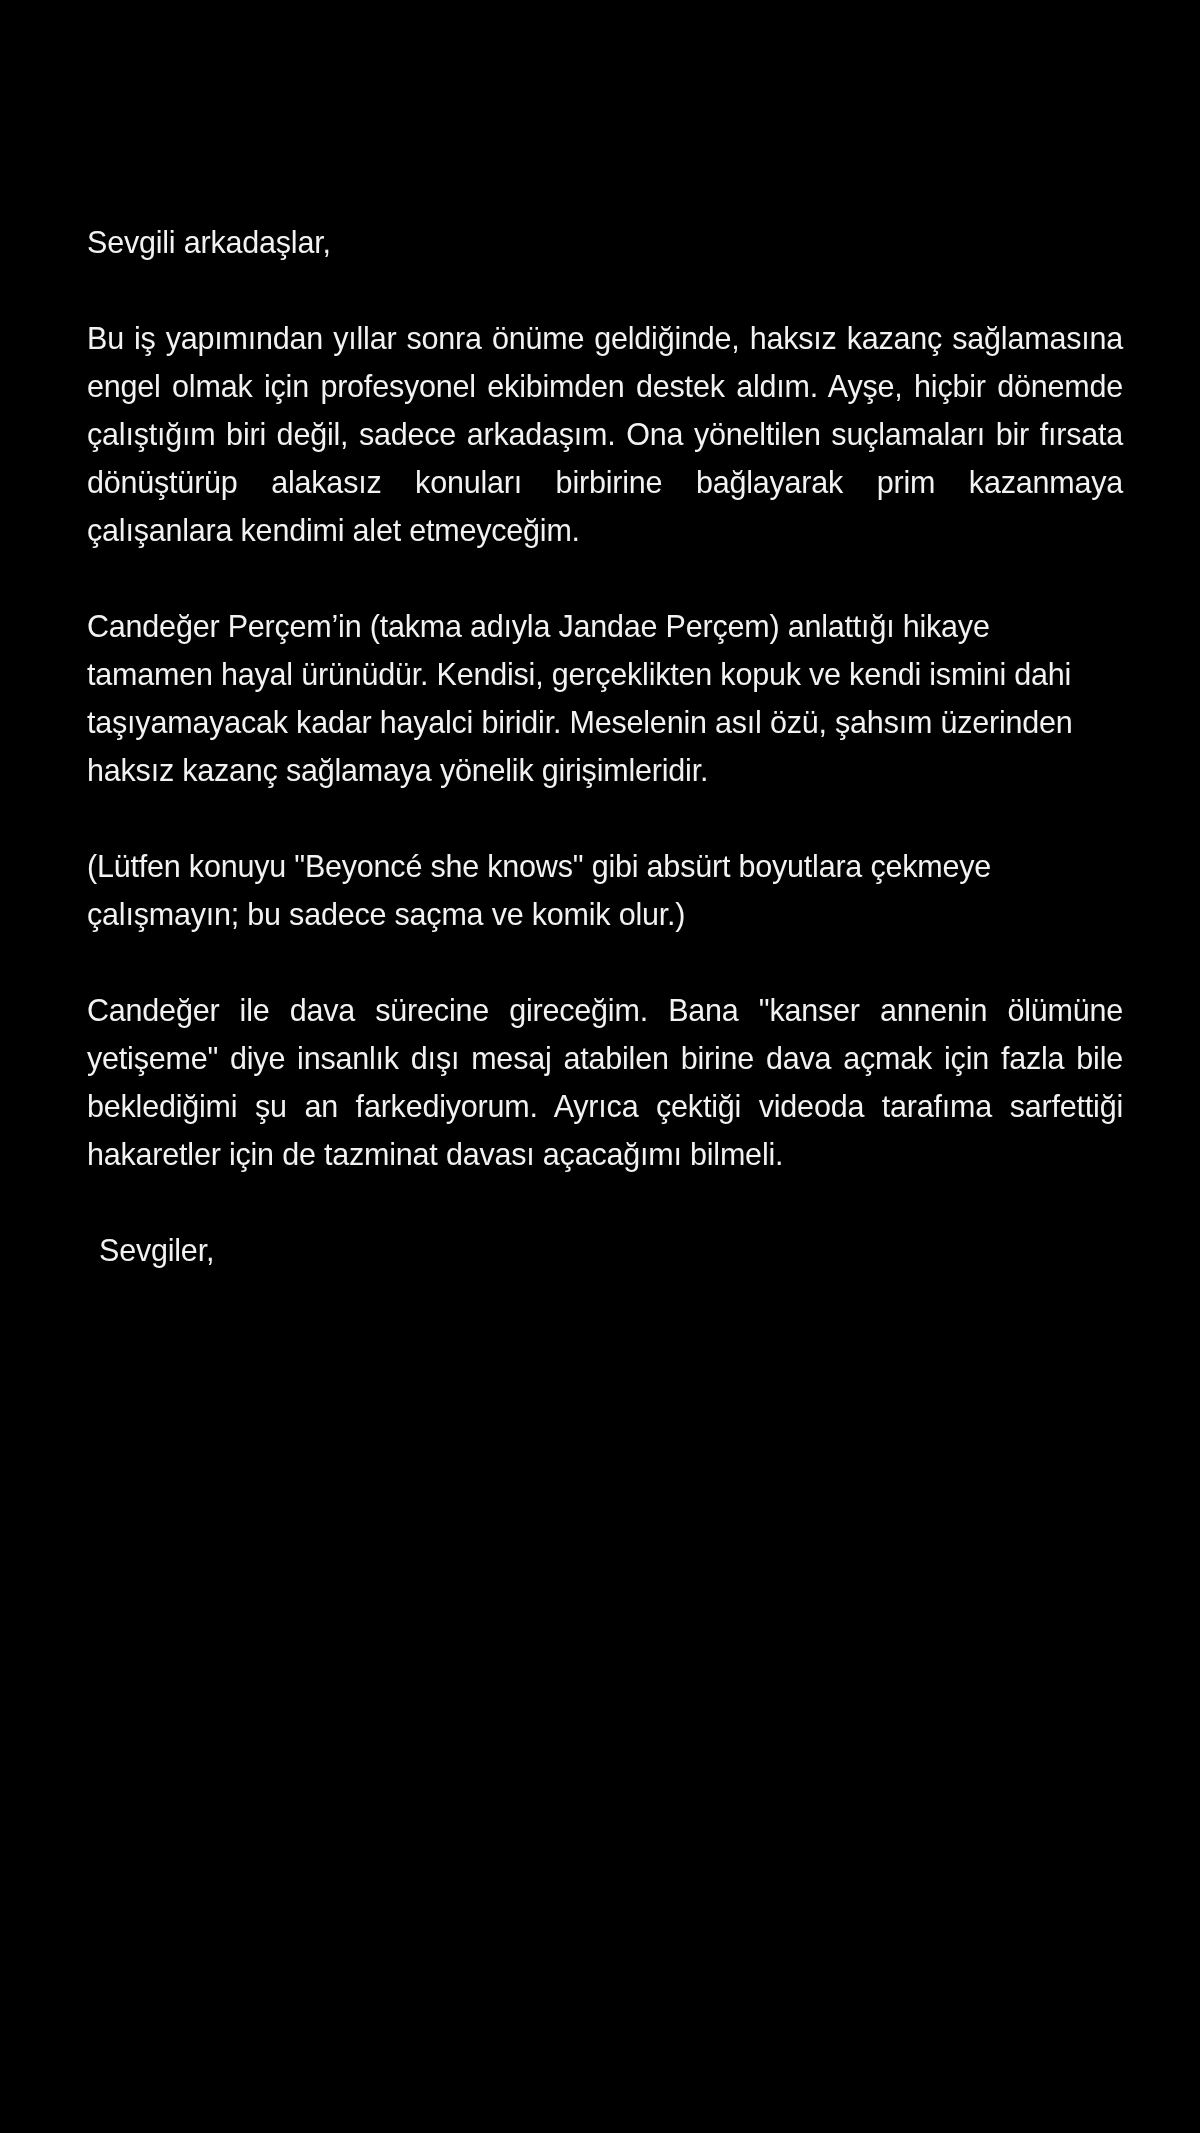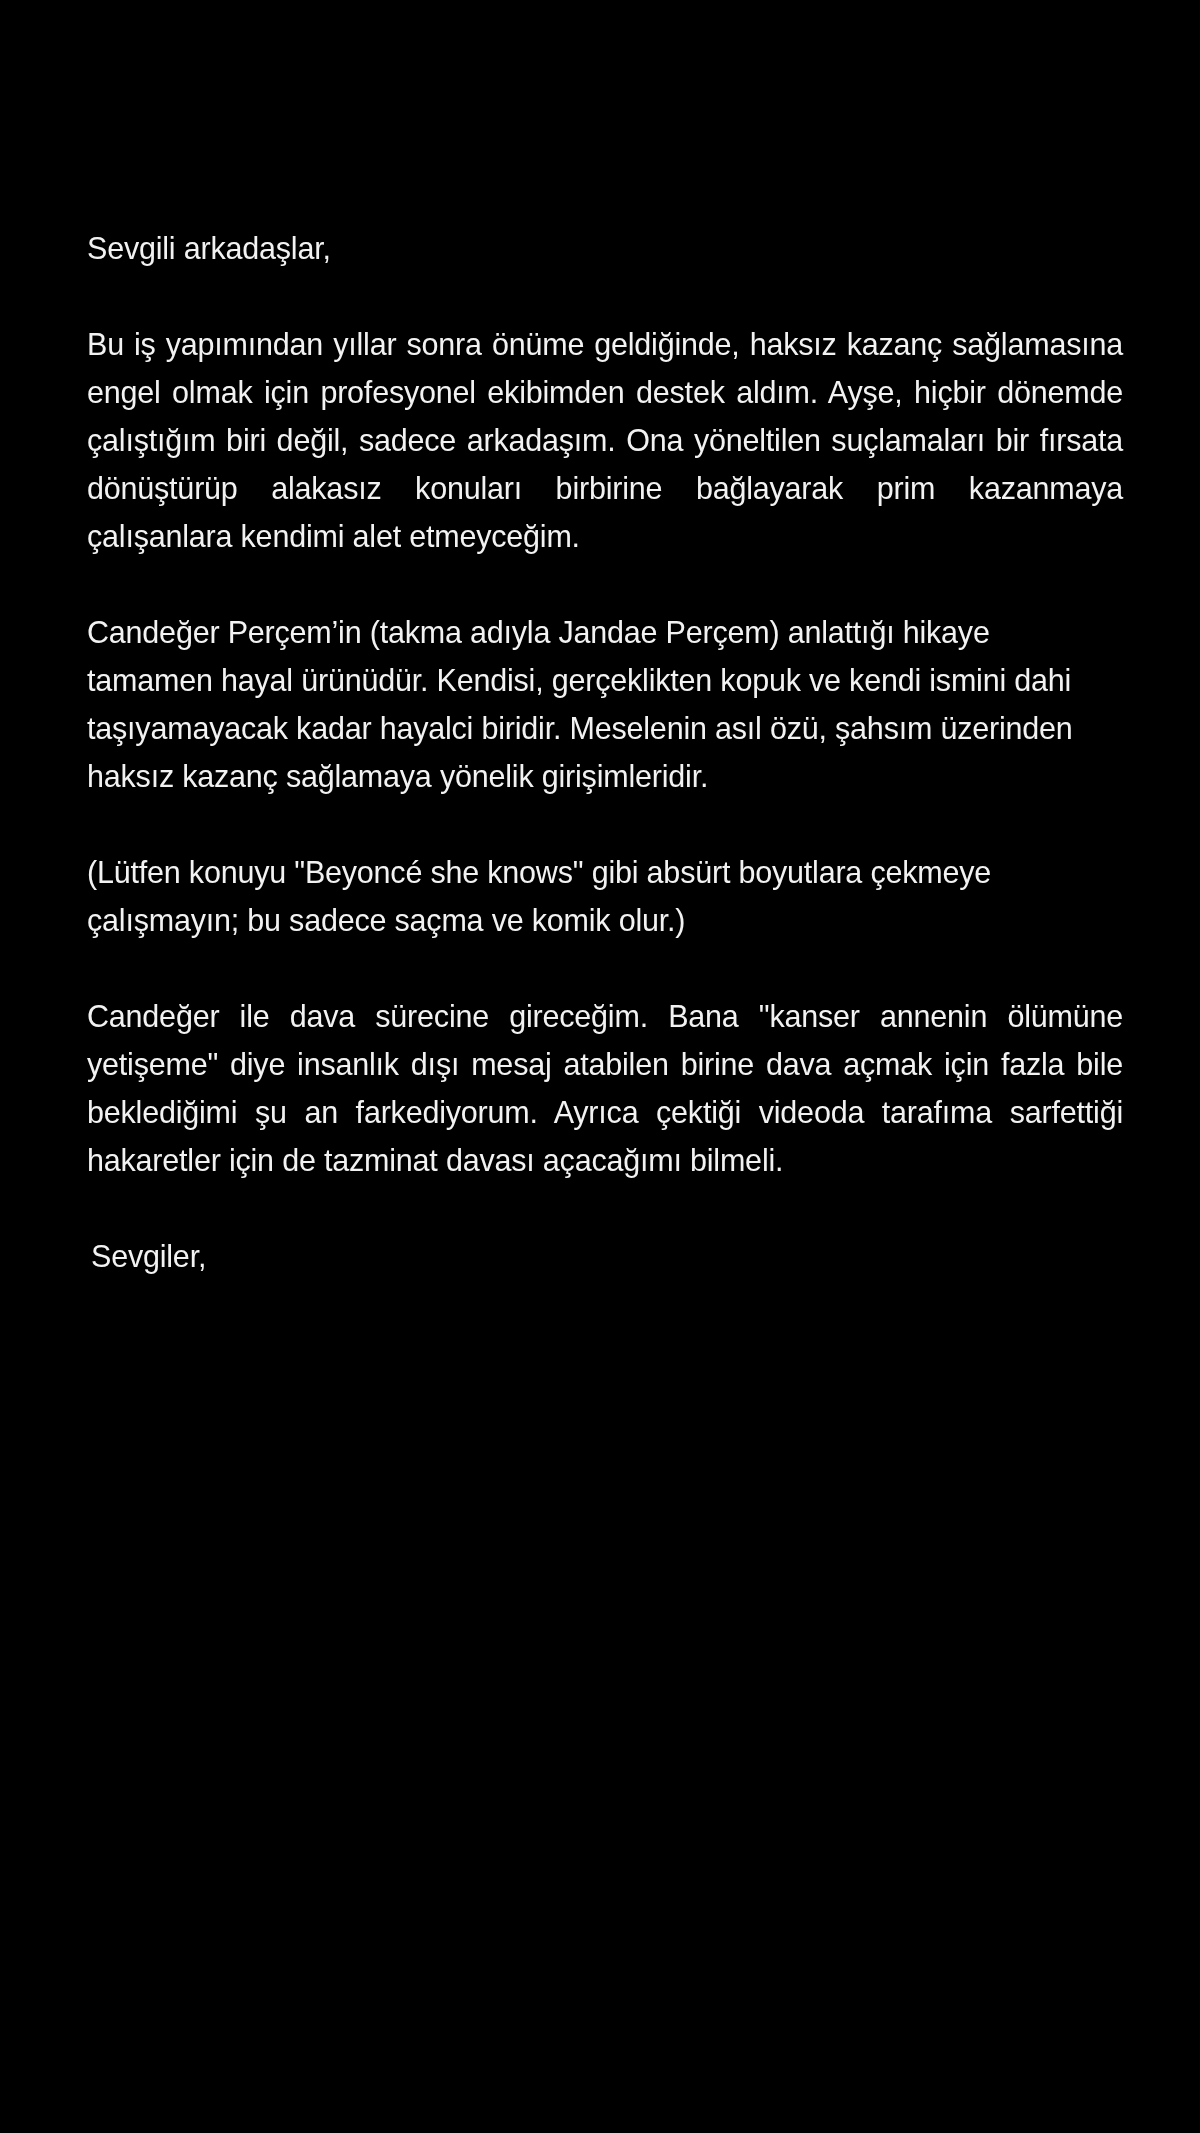--- a/index.html
+++ b/index.html
@@ -18,30 +18,30 @@
     .letter {
       position: absolute;
       left: 87px;
       top: 218px;
       width: 1036px;
       font-size: 30.5px;
       line-height: 48px;
       letter-spacing: -0.2px;
     }
     .letter p {
-      margin: 6px 0 48px 0;
+      margin: 0 0 48px 0;
     }
     .letter p.greeting {
       margin-bottom: 48px;
     }
     .letter p.justify {
       text-align: justify;
     }
     .letter p.closing {
-      margin: 4px;
+      margin: 12px;
     }
     .letter p.signature {
       margin: 0;
     }
   </style>
 </head>
 <body>
 
 <div class="letter">
   <p class="greeting">Sevgili arkadaşlar,</p>

